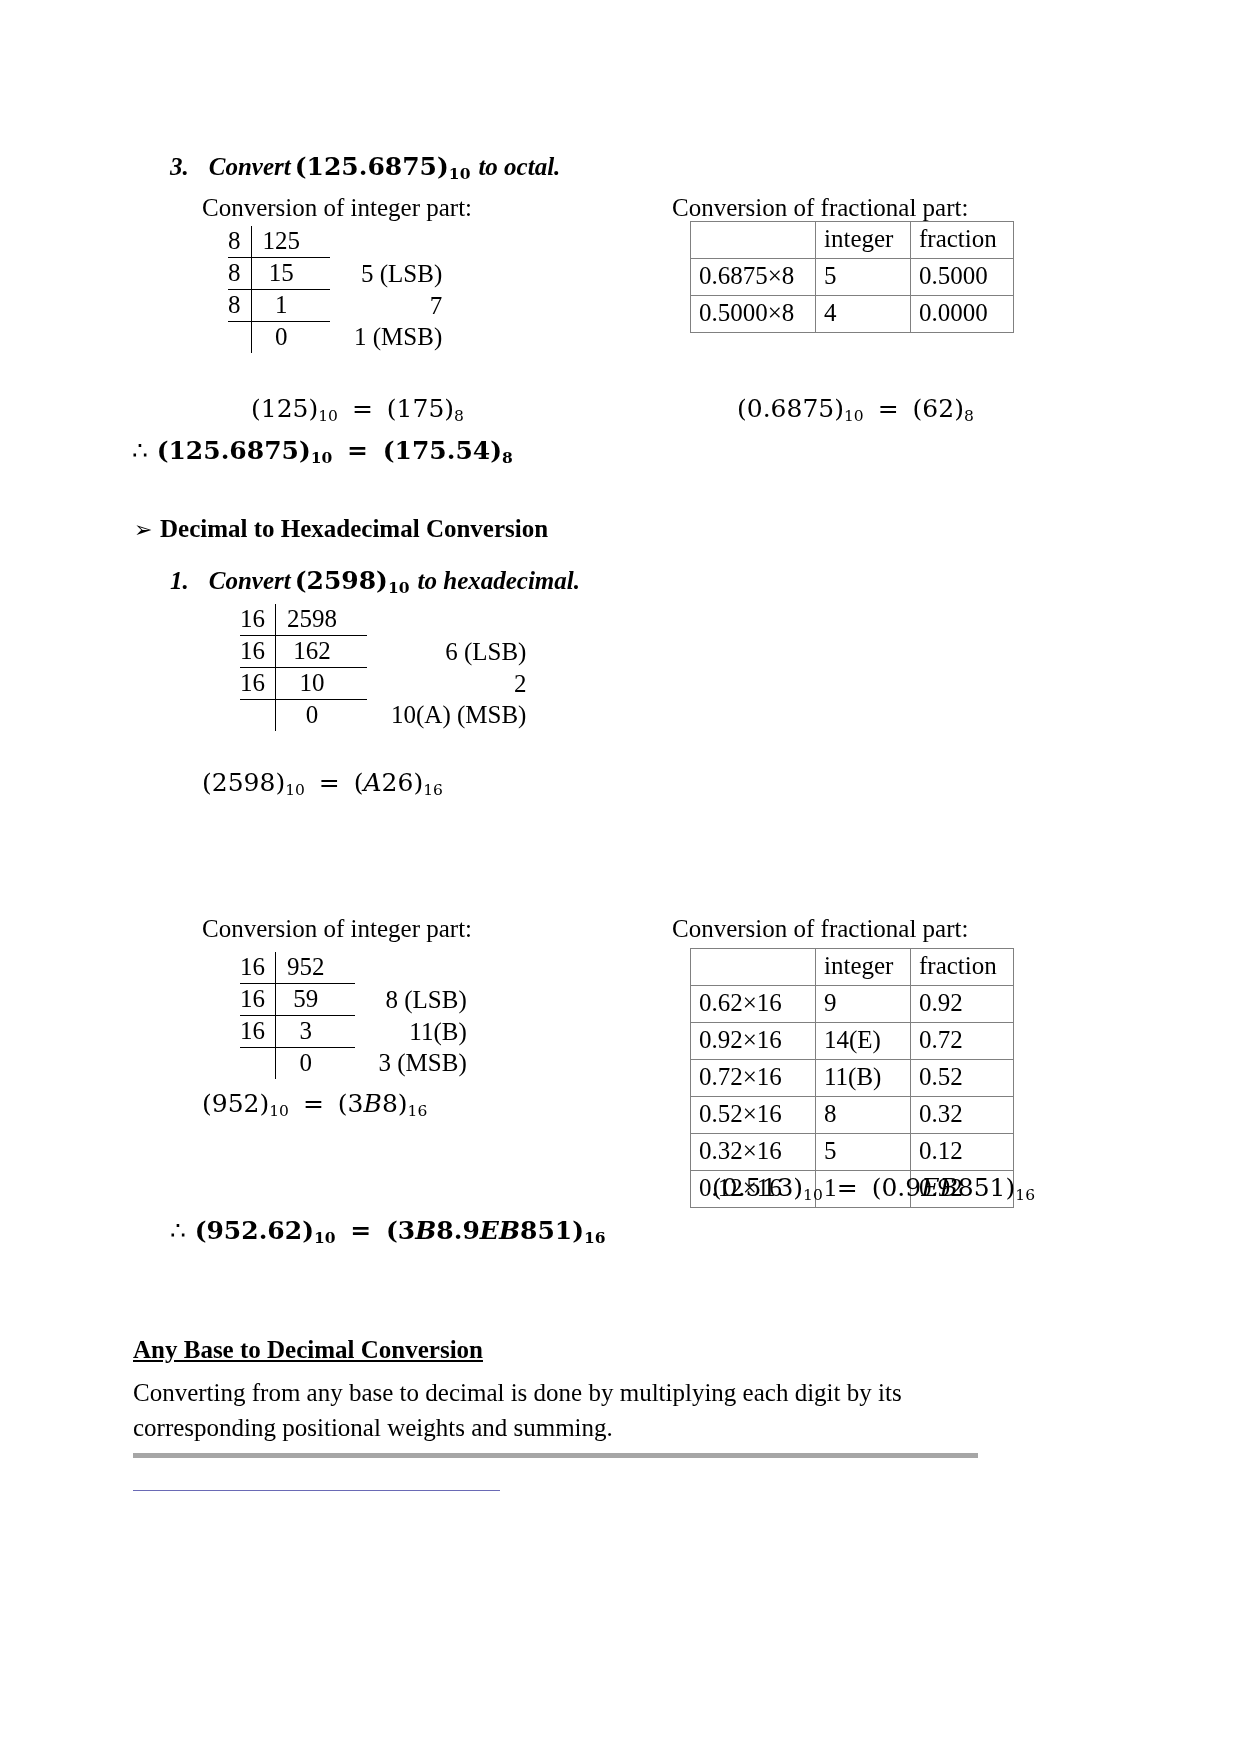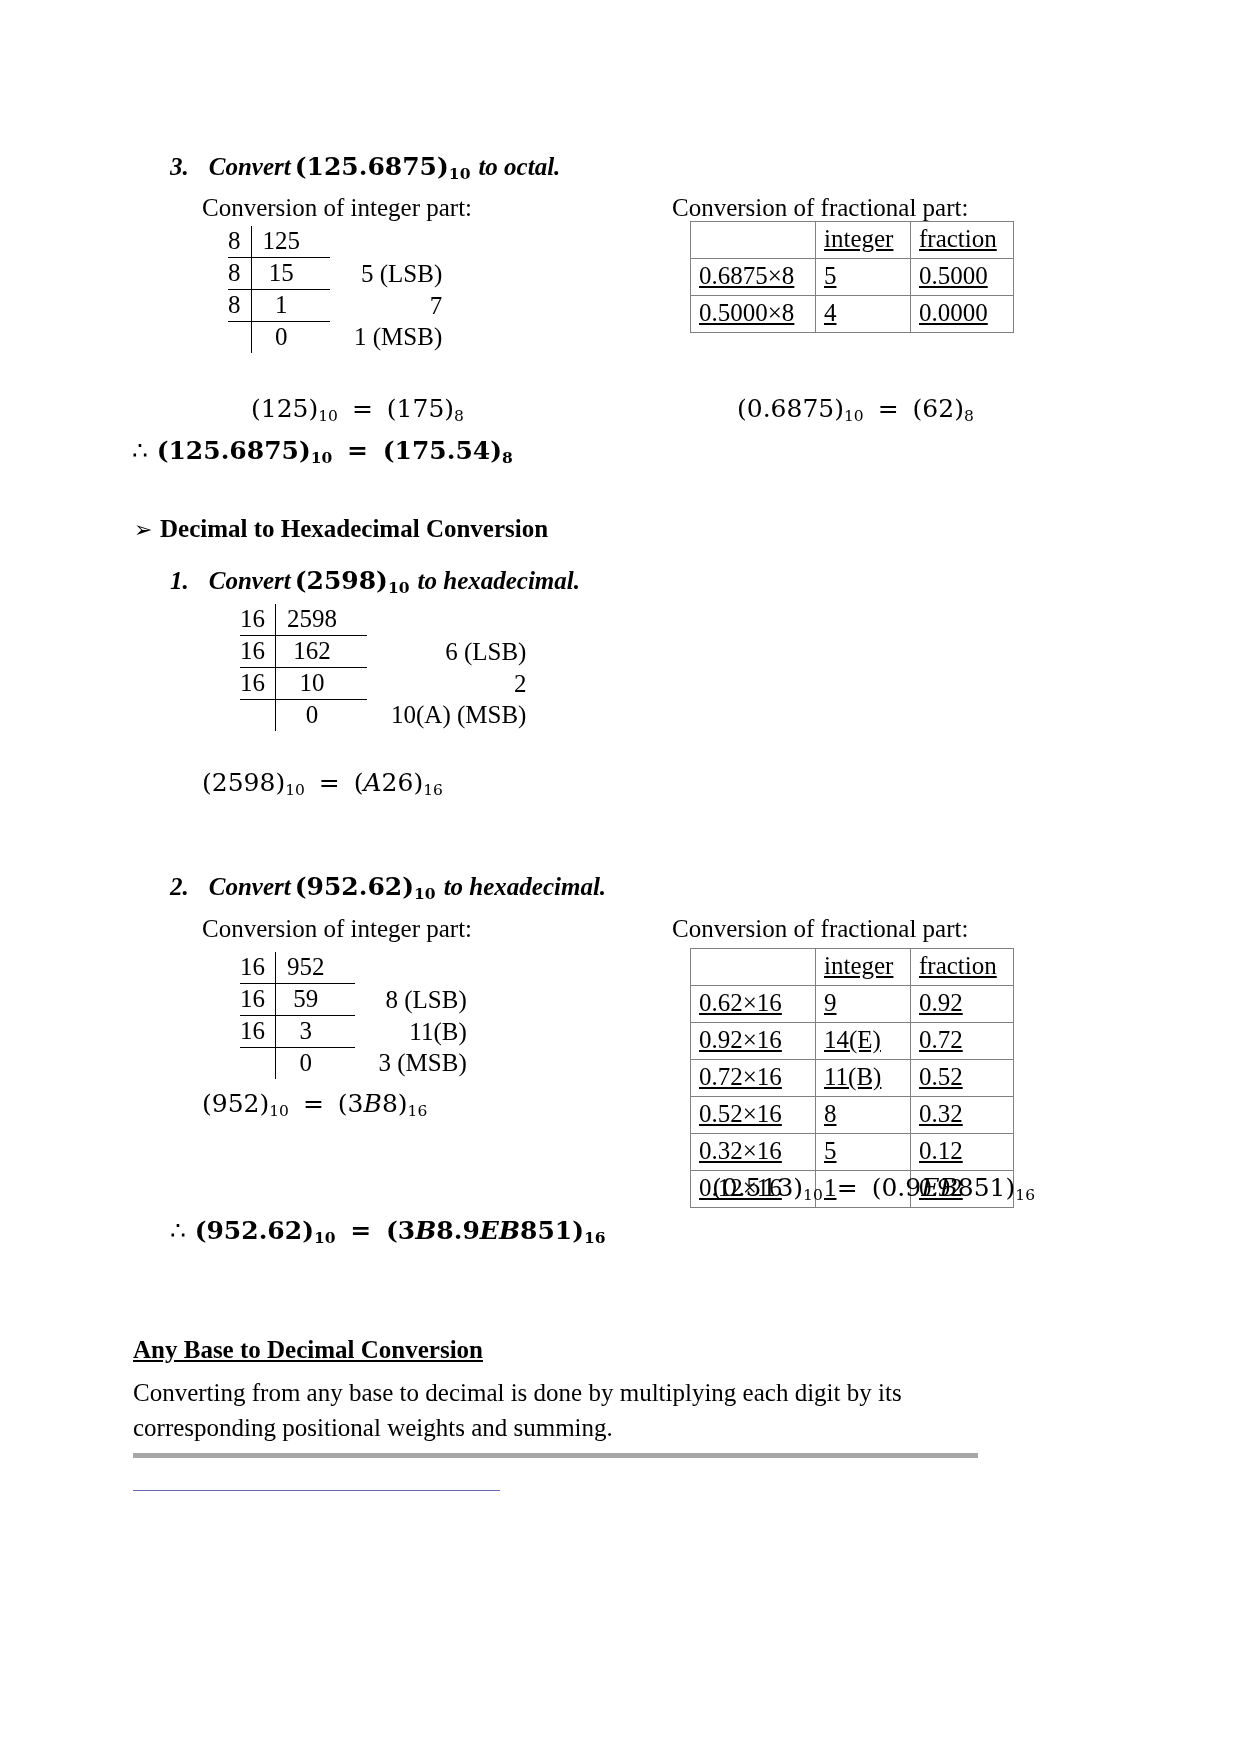--- a/index.html
+++ b/index.html
@@ -118,21 +118,20 @@
   .division td.rem {
     padding-left: 24px;
     text-align: right;
     white-space: nowrap;
   }
 
   
   .fractable {
     position: absolute;
     border-collapse: collapse;
-    text-decoration: underline;
   }
   .fractable td {
     border: 1.2px solid #808080;
     font-size: 25px;
     font-family: "Liberation Serif", serif;
     padding: 3px 8px 5px 8px;
     vertical-align: top;
     white-space: nowrap;
     height: 28px;
   }
@@ -281,25 +280,20 @@
     </tbody>
       </table>
   </div>
 
   <div class="math" style="left:202px; top:752px;">
     <span>(2598)</span><sub>10</sub>
     <span style="margin:0 6px;">=</span>
     <span>(</span><span class="mi">A</span><span>26</span><span>)</span><sub>16</sub>
   </div>
 
-  <div class="prob" style="left:170px; top:856px;">
-    <span class="num">2.</span><span class="ptext">Convert</span>
-    <span class="pmath sub-b"><span>(952.62)</span><sub>10</sub></span>
-    <span class="ptext" style="margin-left:4px;">to hexadecimal.</span>
-  </div>
 
   <div class="label" style="left:202px; top:899px;">Conversion of integer part:</div>
   <div class="label" style="left:672px; top:899px;">Conversion of fractional part:</div>
 
   <div class="division" style="left:240px; top:936px;">
     <table>
       <tbody>
           <tr>
         <td class="divisor">16</td>
         <td class="dividend">952</td>

